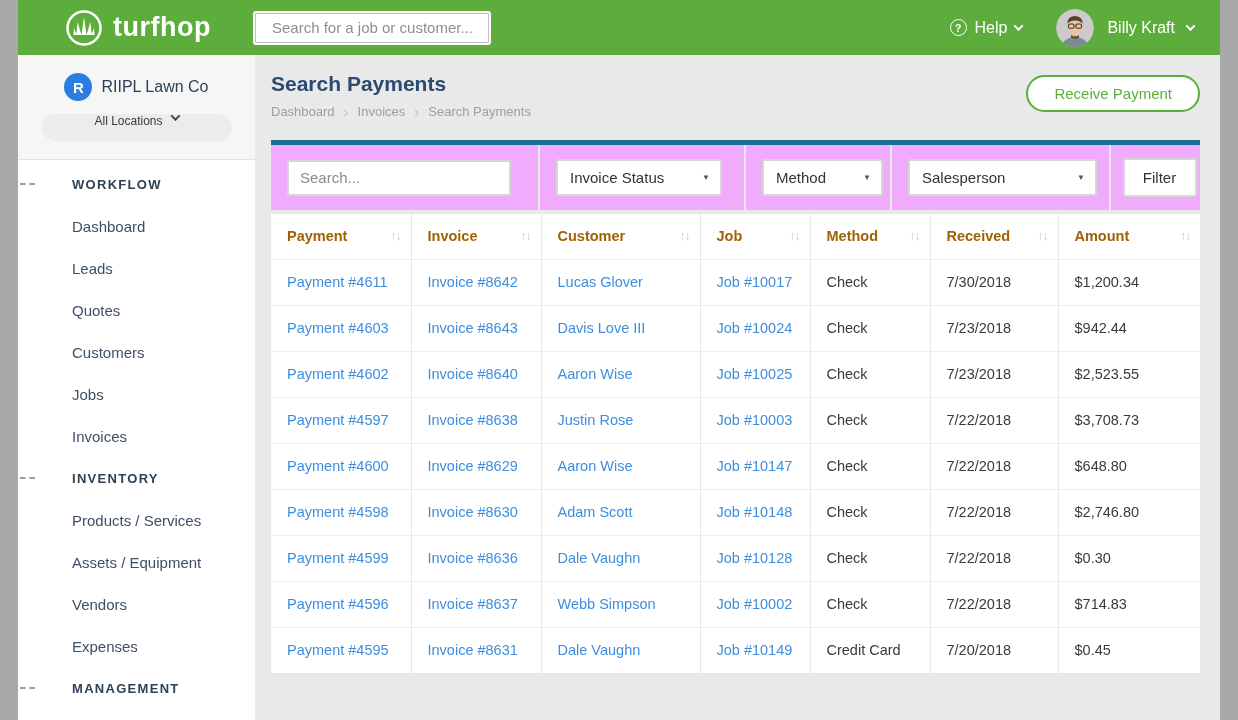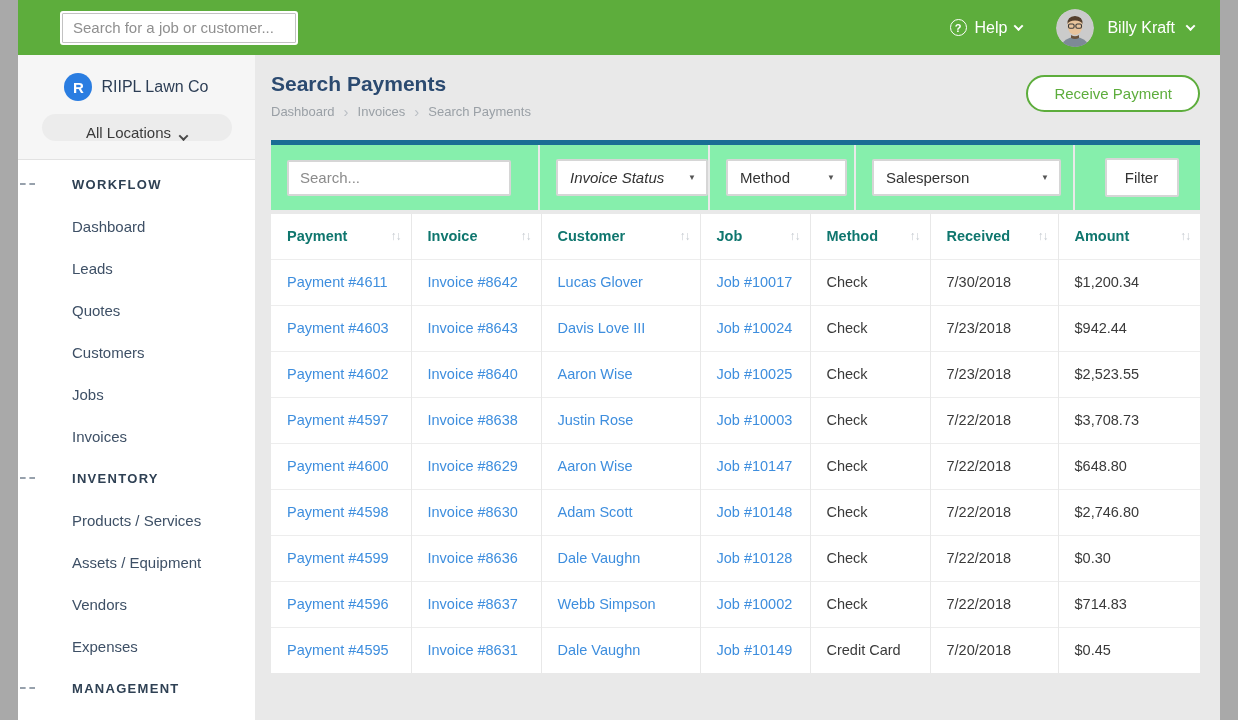--- a/index.html
+++ b/index.html
@@ -4,86 +4,93 @@
 <style>
   * { box-sizing: border-box; margin: 0; padding: 0; }
   html,body { width:1238px; height:720px; overflow:hidden; }
   body { background:#a9a9a9; font-family:"Liberation Sans", sans-serif; }
   .app { margin-left:18px; width:1202px; height:720px; background:#e9e9e9; display:flex; flex-direction:column; overflow:hidden; }
 
   
   .topbar { height:55px; background:#5dad3c; display:flex; align-items:center; flex:none; }
   .logo-wrap { margin-left:47px; display:flex; align-items:center; gap:10px; cursor:pointer; }
   .brand { color:#fff; font-size:27px; font-weight:600; letter-spacing:.5px; }
-  .hsearch { margin-left:42px; width:238px; height:34px; border:2px solid #fff; box-shadow:inset 0 0 0 1px #c2c2c2; border-radius:3px; padding:0 11px; font-size:15px; color:#444; font-family:"Liberation Sans",sans-serif; outline:none; }
+  .hsearch { margin-left:42px; width:238px; height:34px; border:2px solid #fff; box-shadow:inset 0 0 0 1px #c2c2c2; border-radius:3px; padding:0 17px; font-size:15px; color:#444; font-family:"Liberation Sans",sans-serif; outline:none; }
   .hsearch::placeholder { color:#8f8f8f; }
   .hright { margin-left:auto; margin-right:26px; display:flex; align-items:center; }
   .help-group { display:flex; align-items:center; gap:8px; color:#fff; font-size:16px; cursor:pointer; }
   .qicon { width:17px; height:17px; border:1.5px solid #fff; border-radius:50%; font-size:11px; font-weight:bold; display:flex; align-items:center; justify-content:center; color:#fff; }
   .chev { width:7px; height:7px; border-right:2px solid #fff; border-bottom:2px solid #fff; transform:rotate(45deg) translate(-1px,-1px); display:inline-block; }
   .chev.dark { border-color:#4a4a4a; }
   .avatar { width:38px; height:38px; border-radius:50%; overflow:hidden; margin-left:34px; cursor:pointer; flex:none; }
   .uname { color:#fff; font-size:16px; margin-left:13px; margin-right:12px; cursor:pointer; }
 
   
   .page-body { flex:1; display:flex; overflow:hidden; }
 
   
   .sidebar { width:237px; background:#fff; flex:none; display:flex; flex-direction:column; }
   .side-top { height:105px; background:#f6f6f6; border-bottom:1px solid #e2e2e2; flex:none; }
   .company { margin-top:18px; display:flex; align-items:center; justify-content:center; gap:9px; }
   .rbadge { width:28px; height:28px; border-radius:50%; background:#2a7de1; color:#fff; font-weight:bold; font-size:15px; display:flex; align-items:center; justify-content:center; }
   .company-name { font-size:16px; font-weight:normal; color:#2d3e55; }
-  .loc-pill { margin:13px auto 0; width:190px; height:27px; border-radius:14px; background:#ececec; display:flex; align-items:flex-end; justify-content:center; gap:9px; font-size:15px; color:#3a3a3a; cursor:pointer; }
+  .loc-pill { margin:13px auto 0; width:190px; height:27px; border-radius:14px; background:#ececec; display:flex; align-items:flex-start; justify-content:center; gap:9px; font-size:12px; color:#3a3a3a; cursor:pointer; }
   .nav { padding-top:3px; }
   .nav-section { height:42px; display:flex; align-items:center; position:relative; padding-left:54px; }
   .dash { position:absolute; left:2px; top:20px; width:15px; border-top:2px dashed #97a1ac; }
   .nav-section-label { font-size:13px; font-weight:bold; letter-spacing:1.3px; color:#2f4154; }
   .nav-item { height:42px; display:flex; align-items:center; padding-left:54px; font-size:15px; color:#3e5066; cursor:pointer; }
 
   
   .main { flex:1; padding:17px 20px 0 16px; display:flex; flex-direction:column; overflow:hidden; }
   .page-head { display:flex; justify-content:space-between; align-items:flex-start; }
   .title { font-size:21px; font-weight:bold; color:#2b4a70; }
   .breadcrumb { margin-top:8px; font-size:13px; color:#9aa0a6; display:flex; align-items:center; gap:9px; }
   .bc-item { cursor:pointer; }
   .bc-sep { color:#b9bec4; font-size:15px; line-height:1; }
   .rp-btn { height:37px; padding:0 26px; border:2px solid #5dad3c; border-radius:20px; background:#fff; color:#5dad3c; font-size:15px; font-family:"Liberation Sans",sans-serif; margin-top:3px; cursor:pointer; }
   .teal { margin-top:21px; height:5px; background:#1a6d94; flex:none; }
 
   
   .filters { display:flex; gap:2px; height:65px; flex:none; }
-  .fcell { background:#86efac; display:flex; align-items:center; padding-left:16px; }
-  .fc1 { width:267px; } .fc2 { width:168px;font-style:italic; } .fc3 { width:144px; } .fc4 { width:217px; } .fc5 { flex:1; justify-content:center; padding-left:8px; }
+  .fcell { background:#f0abfc; display:flex; align-items:center; padding-left:16px; }
+  .fc1 { width:267px; } .fc2 { width:204px; } .fc3 { width:144px; } .fc4 { width:217px; } .fc5 { flex:1; justify-content:center; padding-left:8px; }
   .fsearch { width:224px; height:36px; border:2px solid #d6d6d6; border-radius:2px; padding:0 11px; font-size:15px; color:#444; font-family:"Liberation Sans",sans-serif; outline:none; }
   .fsearch::placeholder { color:#8b8b8b; }
   .selbox { height:37px; border:2px solid #d6d6d6; border-radius:2px; background:#fff; display:flex; align-items:center; justify-content:space-between; padding:0 10px 0 12px; font-size:15px; color:#333; cursor:pointer; }
   .sel-invoice { width:166px; } .sel-method { width:121px; } .sel-sales { width:189px; }
   .sel-arrow { font-size:8px; color:#555; }
   .filter-btn { height:39px; width:74px; border:2px solid #d6d6d6; border-radius:2px; background:#fff; font-size:15px; color:#333; font-family:"Liberation Sans",sans-serif; cursor:pointer; }
 
   .gapband { height:4px; flex:none; }
 
   
   table { width:100%; border-collapse:collapse; background:#fff; table-layout:fixed; }
   col.c1{width:140px} col.c2{width:130px} col.c3{width:159px} col.c4{width:110px} col.c5{width:120px} col.c6{width:128px} col.c7{width:142px}
   th { height:45px; border-right:1px solid #e8e8e8; padding:0; cursor:pointer; background:#fff; }
   th:last-child, td:last-child { border-right:none; }
   .th-inner { display:flex; align-items:center; justify-content:space-between; padding:0 10px 0 16px; }
-  .th-label { font-size:14.5px; font-weight:bold; color:#0f766e; }
+  .th-label { font-size:14.5px; font-weight:bold; color:#a16207; }
   .sort { font-size:12px; letter-spacing:-1px; color:#c5cad0; }
   td { height:46px; border-top:1px solid #ededed; border-right:1px solid #e8e8e8; padding-left:16px; font-size:14.5px; color:#3a3a3a; text-align:left; }
   .link { color:#3e8ede; cursor:pointer; }
 </style>
 </head>
 <body>
 
 <div class="app">
 
   <div class="topbar">
+    <div class="logo-wrap">
+      <svg width="38" height="38" viewBox="0 0 38 38">
+        <circle cx="19" cy="19" r="16.5" fill="none" stroke="#ffffff" stroke-width="2.5"></circle>
+        <path fill="#ffffff" d="M19 8 L21.5 26 L16.5 26 Z M12.5 13 L16.5 26 L11.5 26 Z M25.5 13 L26.5 26 L21.5 26 Z M9 19 L12 26 L8.5 26 Z M29 19 L29.5 26 L26 26 Z"></path>
+      </svg>
+      <span class="brand">turfhop</span>
+    </div>
     <input class="hsearch" type="text" placeholder="Search for a job or customer..." style="">
     <div class="hright">
       <div class="help-group">
         <span class="qicon">?</span>
         <span>Help</span>
         <span class="chev"></span>
       </div>
       <div class="avatar">
         <svg width="38" height="38" viewBox="0 0 38 38">
           <circle cx="19" cy="19" r="19" fill="#cbcbcb"></circle>

